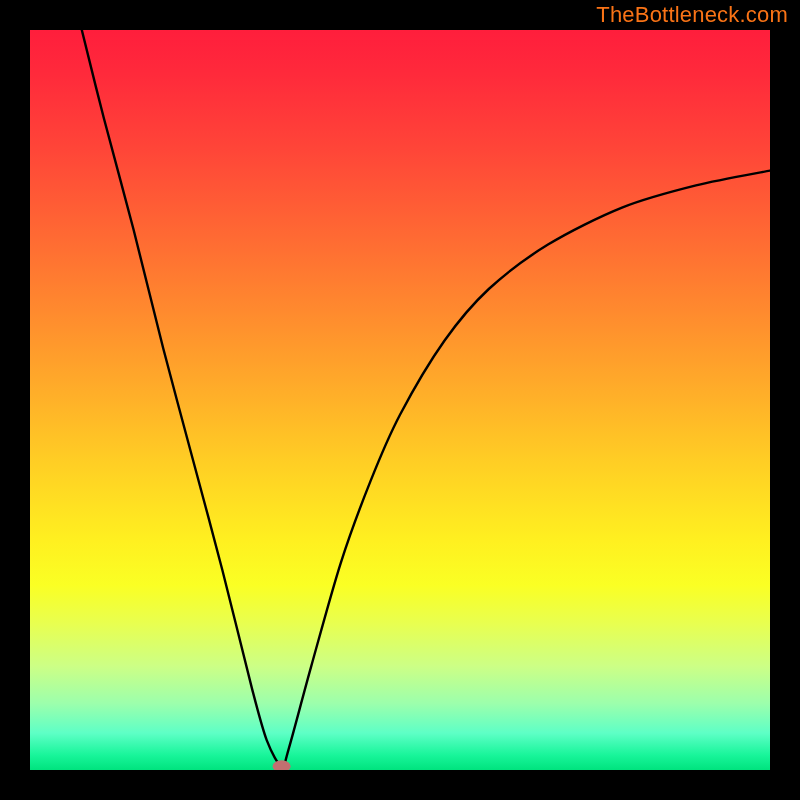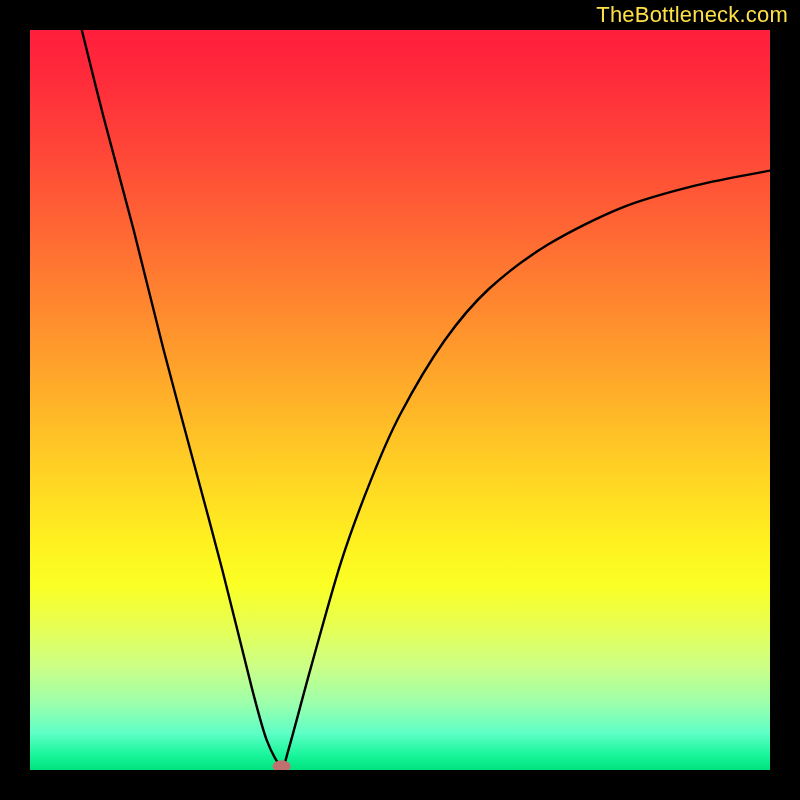--- a/index.html
+++ b/index.html
@@ -7,21 +7,21 @@
   .frame {
     position: relative;
     width: 800px;
     height: 800px;
     background: #000;
   }
   .watermark {
     position: absolute;
     top: 2px;
     right: 12px;
-    color: #fde047;
+    color: #f97316;
     font-family: Arial, Helvetica, sans-serif;
     font-size: 22px;
     font-weight: 500;
     letter-spacing: 0.2px;
     z-index: 10;
   }
   .plot {
     position: absolute;
     left: 30px;
     top: 30px;

